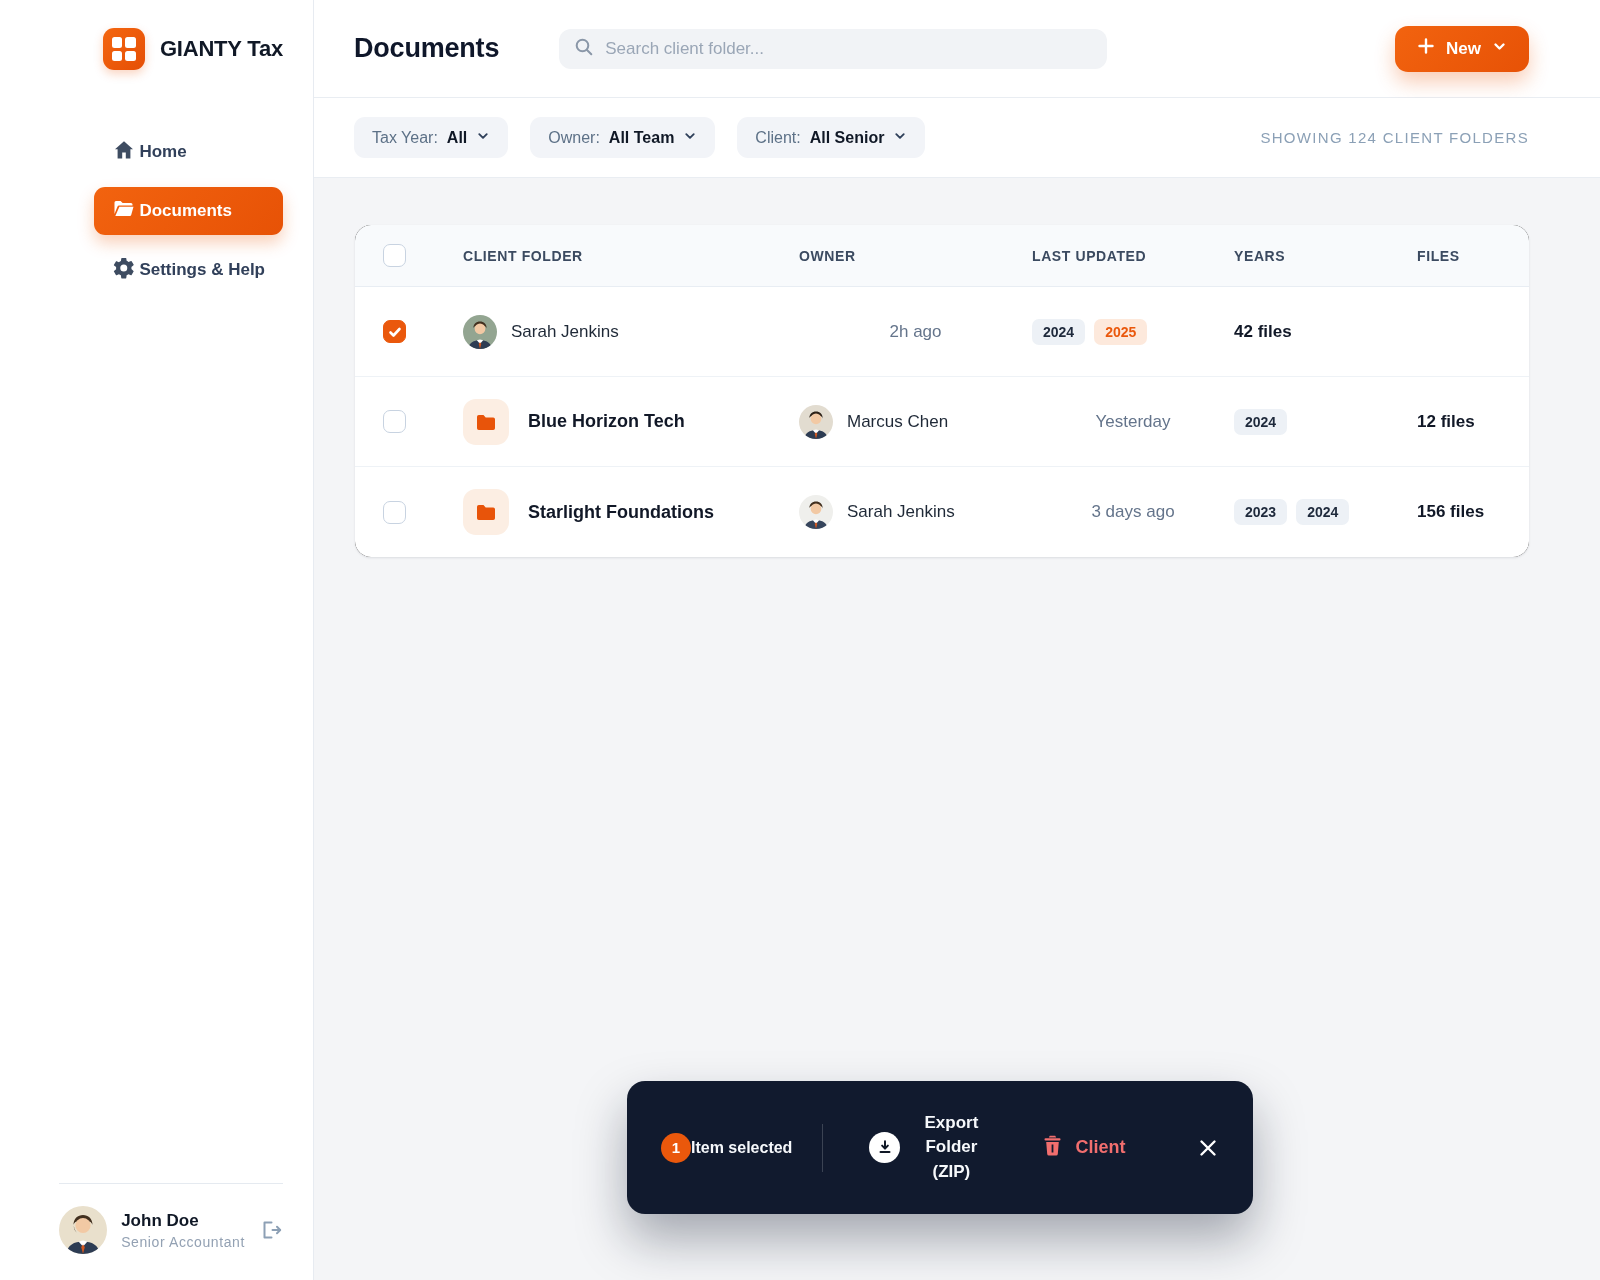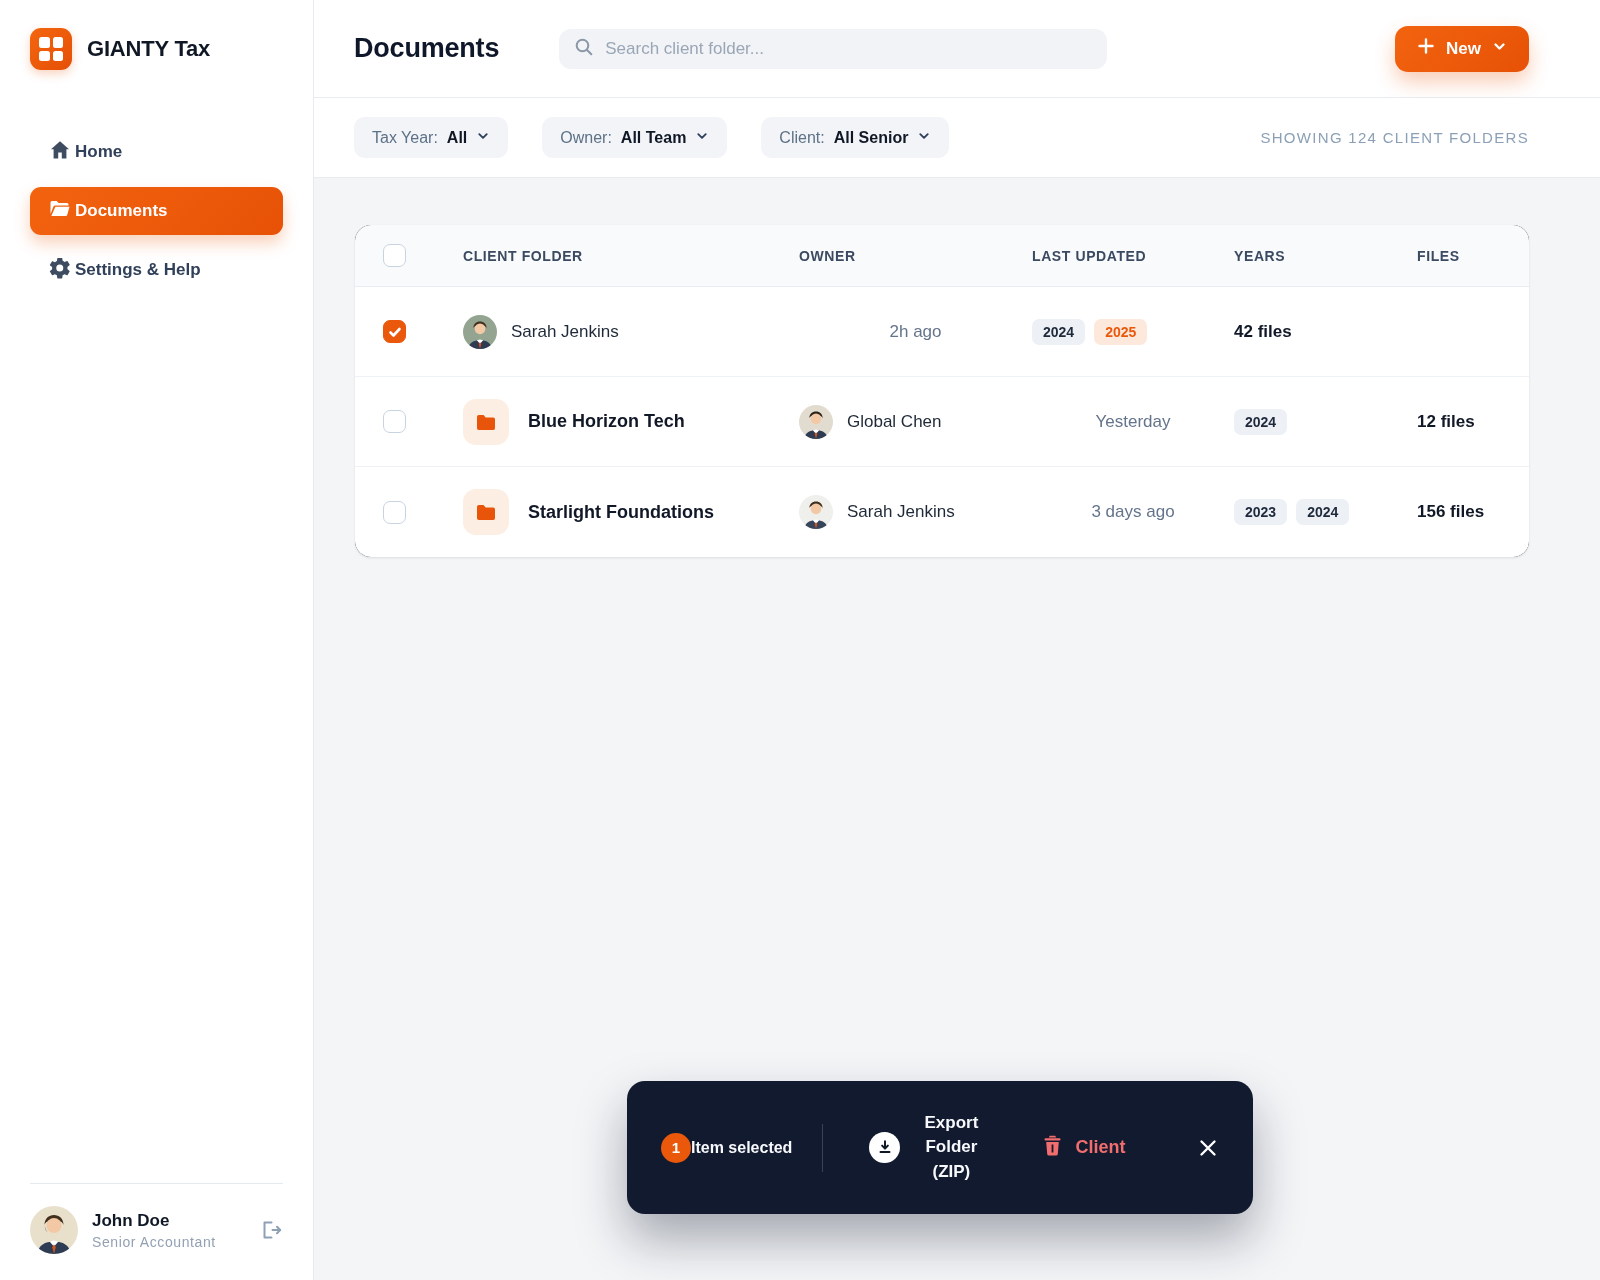--- a/index.html
+++ b/index.html
@@ -8,21 +8,21 @@
   body {
     font-family:"Liberation Sans","DejaVu Sans",sans-serif;
     background:#FFFFFF; color:#0F172A;
   }
   .app { display:flex; width:1600px; height:1280px; }
 
   
   .sidebar {
     width:314px; min-width:314px; height:100%;
     background:#FFFFFF; border-right:1px solid #E7EBF1;
-    display:flex; flex-direction:column; padding:28px 30px 26px;
+    display:flex; flex-direction:column; padding:28px 30px 26px;align-items:flex-end;
   }
   .brand { display:flex; align-items:center; gap:15px; }
   .logo {
     width:42px; height:42px; border-radius:11px;
     background:linear-gradient(135deg,#F4660F,#E54F06);
     display:grid; grid-template-columns:1fr 1fr; gap:3px; padding:9px;
     box-shadow:0 4px 10px rgba(234,88,12,.25);
   }
   .logo span { background:#FFF; border-radius:2.5px; }
   .brand-name { font-size:22px; font-weight:800; letter-spacing:-.2px; color:#101826; }
@@ -77,21 +77,21 @@
   .new-btn {
     margin-left:auto; height:46px; border:none; cursor:pointer;
     background:linear-gradient(135deg,#F2630F,#E75206); color:#FFF;
     border-radius:13px; display:flex; align-items:center; gap:11px; padding:0 22px;
     font-family:inherit; font-size:17px; font-weight:700;
     box-shadow:0 10px 20px rgba(234,88,12,.30);
   }
 
   .filterbar {
     height:80px; background:#FFF; border-bottom:1px solid #E9EDF2;
-    display:flex; align-items:center; gap:34px; padding:0 71px 0 40px;
+    display:flex; align-items:center; gap:22px; padding:0 71px 0 40px;
   }
   .pill {
     height:41px; background:#F2F4F8; border-radius:11px; cursor:pointer;
     display:flex; align-items:center; gap:9px; padding:0 18px; font-size:16px;
   }
   .pill .p-label { color:#5D7187; }
   .pill .p-value { color:#101826; font-weight:700; }
   .filter-summary {
     margin-left:auto; font-size:15px; color:#8BA0B6; letter-spacing:1.3px;
   }
@@ -359,21 +359,21 @@
             <div class="avatar" style="width:34px;height:34px">
               <svg width="34" height="34" viewBox="0 0 48 48">
                 <rect width="48" height="48" fill="#E2DCD0"></rect>
                 <path d="M14.5 19c0-6.5 4.3-10 9.5-10s9.5 3.5 9.5 10c-.5-3-4.5-5-9.5-5s-9 2-9.5 5z" fill="#2E2218"></path>
                 <circle cx="24" cy="19.5" r="7.6" fill="#F2C9A4"></circle>
                 <path d="M7 48c1.6-9 8-12.5 17-12.5S39.4 39 41 48z" fill="#2D3C53"></path>
                 <path d="M19.5 35.5l4.5 5 4.5-5-4.5-1z" fill="#FFFFFF"></path>
                 <path d="M24 38.5l-1.8 2.6 1.8 6.9 1.8-6.9z" fill="#D2571F"></path>
               </svg>
             </div>
-            <span>Global Chen</span>
+            <span>Marcus Chen</span>
           </div>
           <div class="updated-cell">Yesterday</div>
           <div class="years-cell">
             <span class="year-badge">2024</span>
           </div>
           <div class="files-cell">12 files</div>
         </div>
 
         <div class="trow data-row">
           <div class="cb-cell">

